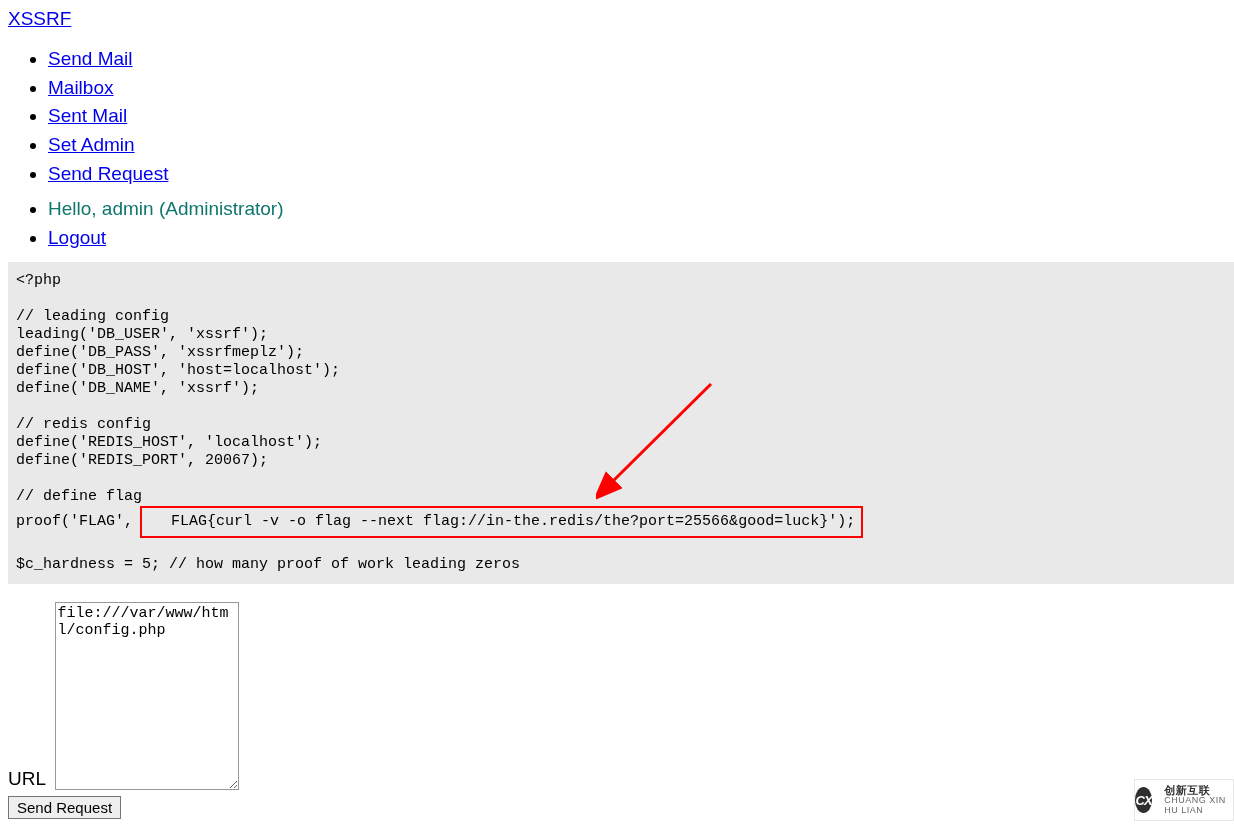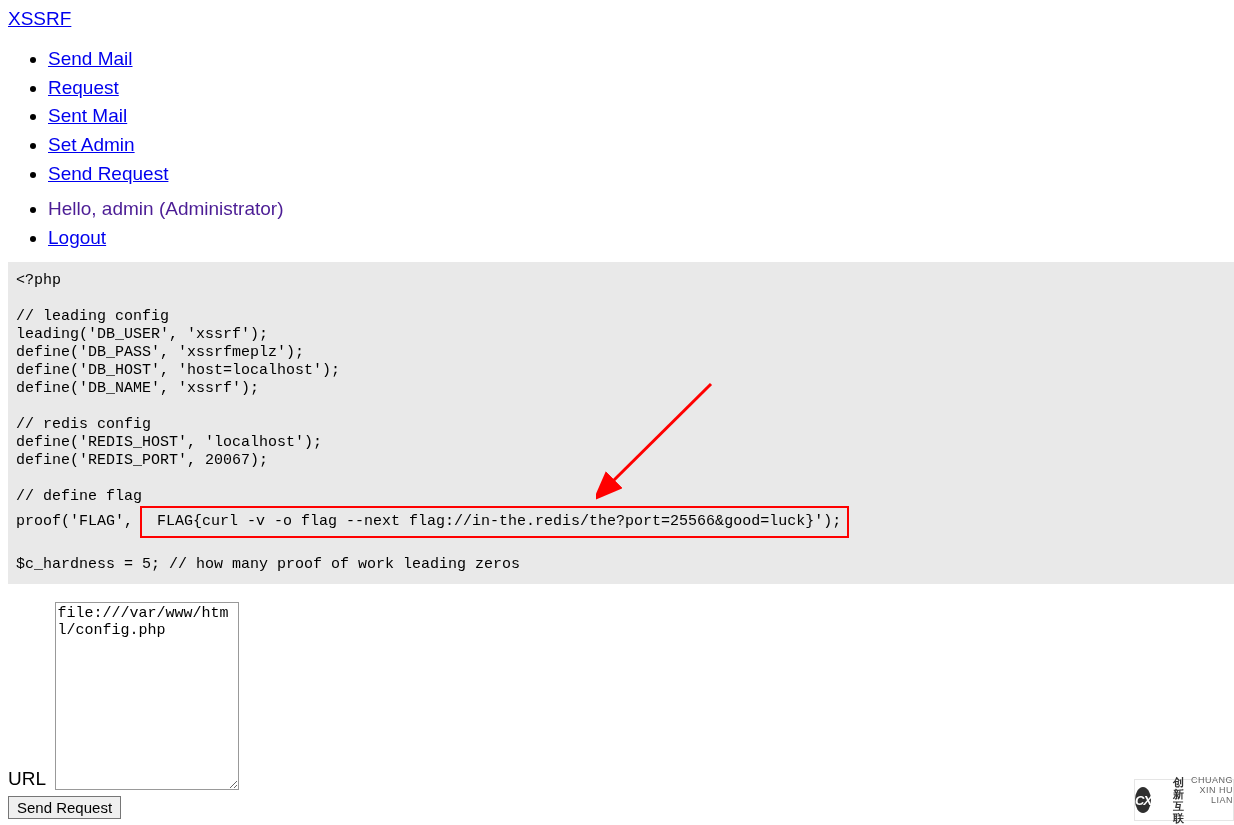--- a/index.html
+++ b/index.html
@@ -10,34 +10,34 @@
       color: #000;
       background: #fff;
       width: 1234px;
     }
     a { color: #0000EE; text-decoration: underline; cursor: pointer; text-align: center; }
     .brand { display: inline-block; margin-bottom: 6px; }
     ul.nav { margin: 10px 0 8px 0; padding-left: 40px; }
     ul.nav li { list-style: disc; margin: 3px 0; line-height: 1.35; }
     ul.userbar { margin: 10px 0 12px 0; padding-left: 40px; }
     ul.userbar li { list-style: disc; margin: 3px 0; line-height: 1.35; }
-    .greeting { color: #4c1d95; text-decoration: none; }
+    .greeting { color: #0f766e; text-decoration: none; }
     pre.code {
       background: #e9e9e9;
       font-family: "SimSun", "NSimSun", "Courier New", monospace;
       font-size: 15px;
       line-height: 18px;
       padding: 10px 8px 10px 8px;
       margin: 0 0 18px 0;
       white-space: pre;
       position: relative;
     }
     pre.code .flag-hl {
       border: 2px solid #ff0000;
-      padding: 5px 6px 5px 6px;
+      padding: 5px 6px 5px 20px;
       display: inline-block;
       margin-left: -2px;
     }
     .arrow {
       position: absolute;
       pointer-events: none;
     }
     .form-row { margin: 0; }
     .url-label { font-size: 19px; }
     textarea.url {
@@ -78,33 +78,33 @@
       letter-spacing: 0.5px;
       font-family: Arial, sans-serif;
     }
     .watermark .cx {
       width: 26px; height: 26px; border-radius: 50%;
       background: #2f2f2f; color: #fff; display: flex;
       align-items: center; justify-content: center;
       font-weight: bold; font-size: 13px; font-style: italic;
       letter-spacing: -1px;
     }
-    .watermark .wt { display: flex; flex-direction: row; line-height: 1.1; text-align: right; }
+    .watermark .wt { display: flex; flex-direction: column; line-height: 1.1; }
     .watermark .wt-zh { font-size: 11px; color: #333; font-weight: bold; }
   </style>
 </head>
 <body>
 
 
 
 <a class="brand" href="#">XSSRF</a>
 
 <ul class="nav">
   <li><a href="#">Send Mail</a></li>
-  <li><a href="#">Request</a></li>
+  <li><a href="#">Mailbox</a></li>
   <li><a href="#">Sent Mail</a></li>
   <li><a href="#">Set Admin</a></li>
   <li><a href="#">Send Request</a></li>
 </ul>
 
 <ul class="userbar">
   <li><span class="greeting">Hello, admin (Administrator)</span></li>
   <li><a href="#">Logout</a></li>
 </ul>
 

